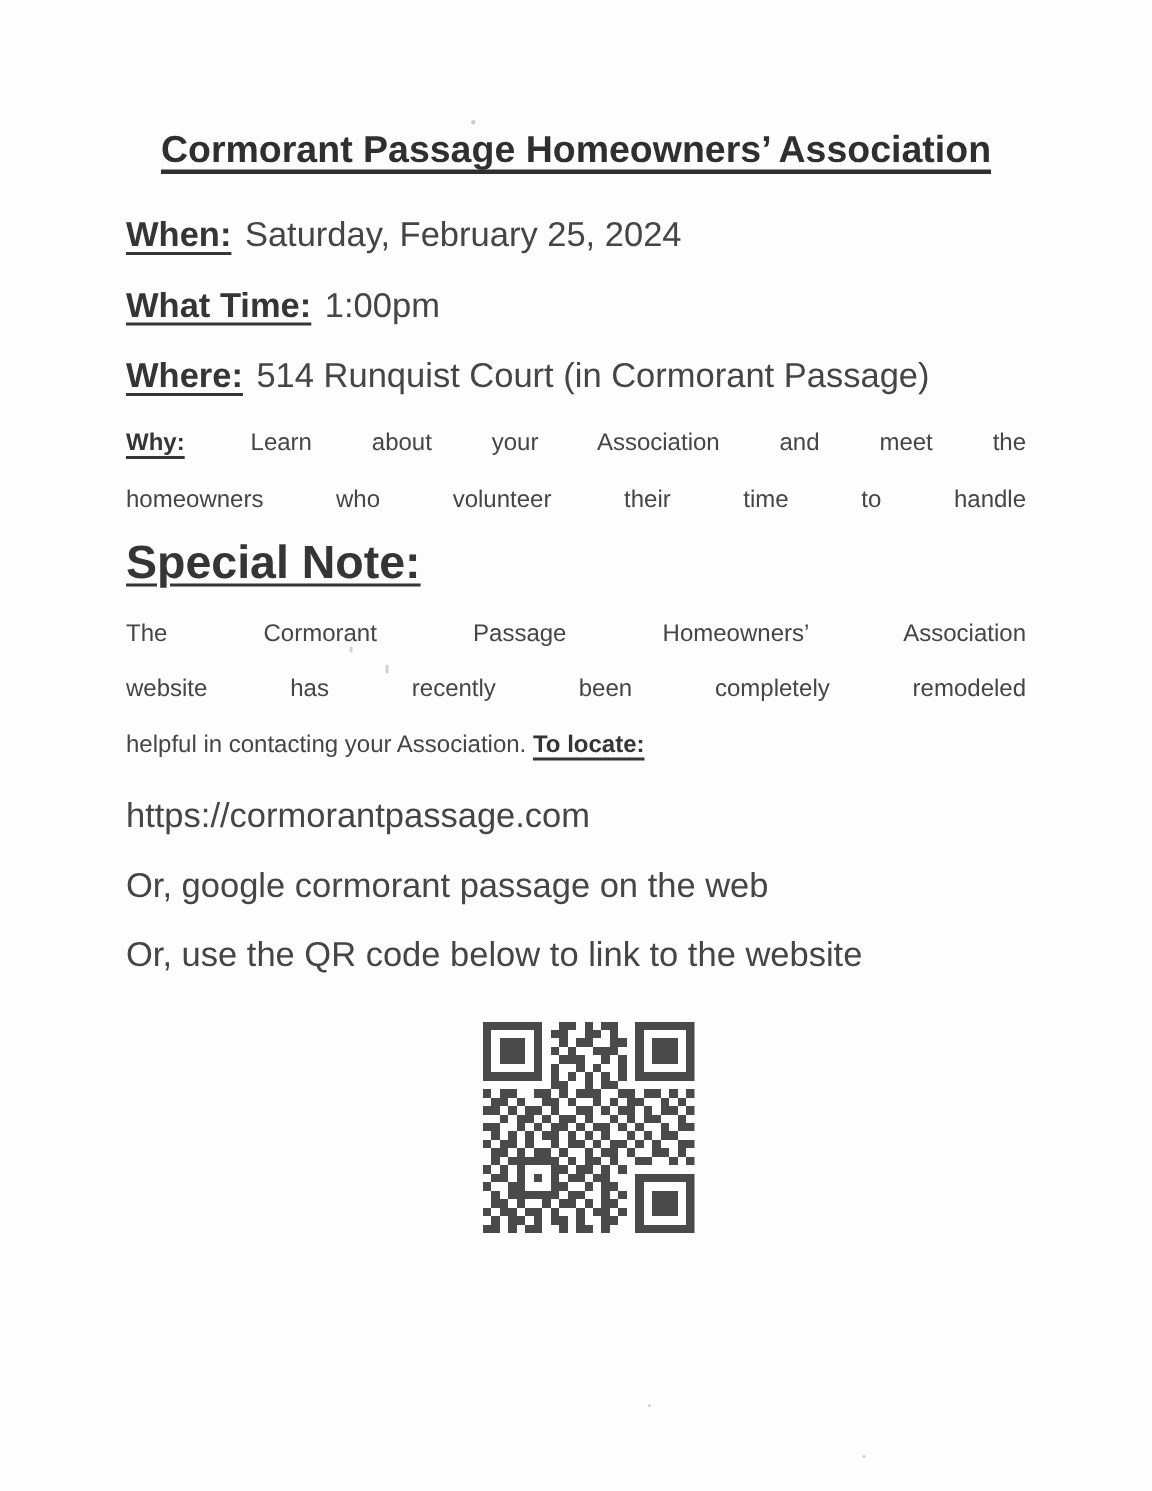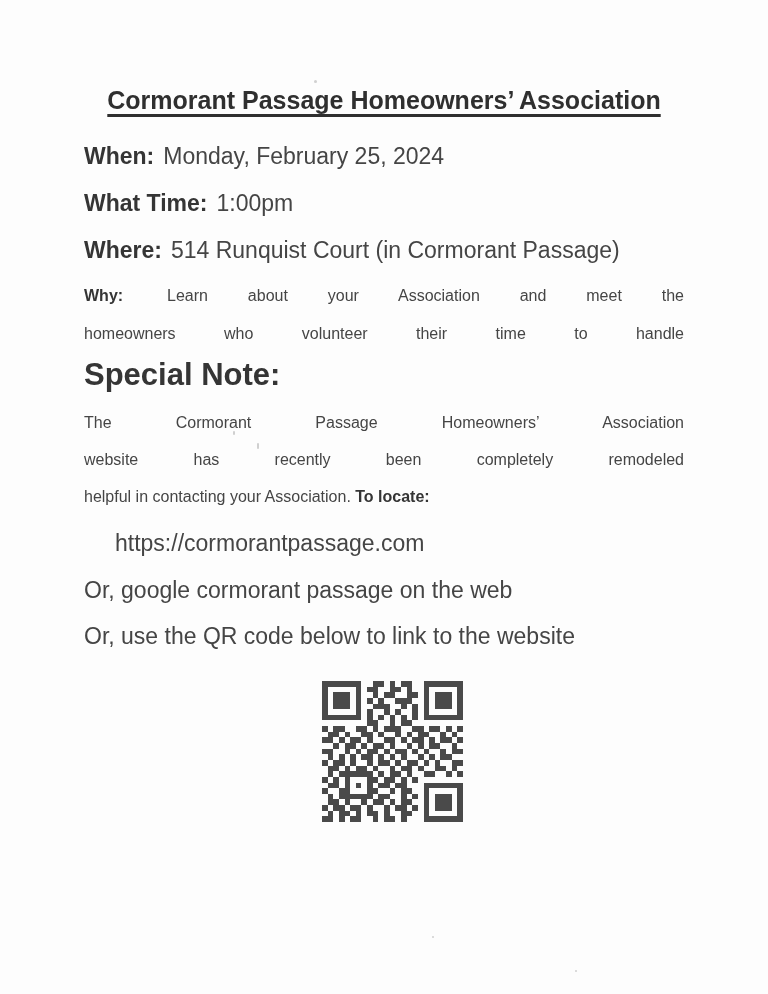--- a/index.html
+++ b/index.html
@@ -31,20 +31,21 @@
     margin:17px 0 0 0;
     font-size:23px;
     line-height:30px;
     white-space:nowrap;
   }
   .info-line.first{margin-top:25px;}
 
   .label{
     font-weight:700;
     color:#353535;
+    text-decoration:underline;
     text-decoration-thickness:2px;
     text-underline-offset:4px;
   }
   .info-line .label{margin-right:9px;}
 
   .para{
     margin-top:12px;
     font-size:16px;
     line-height:38px;
   }
@@ -64,21 +65,21 @@
     font-size:31px;
     line-height:30px;
   }
 
   .plain-line{
     margin:17px 0 0 0;
     font-size:23px;
     line-height:30px;
     white-space:nowrap;
   }
-  .plain-line.url{margin-top:13px;margin-left:31px;}
+  .plain-line.url{margin-top:13px;}
   .plain-line.qr-hint{margin-top:16px;}
 
   .qr-wrap{
     margin:30px 0 0 238px;
     width:141px;height:141px;
   }
   .qr-wrap svg{display:block;width:141px;height:141px;}
 
   .speck{
     position:absolute;
@@ -88,21 +89,21 @@
   }
 </style>
 </head>
 <body>
 
 <div class="page">
   <div class="content">
 
     <h1 class="title">Cormorant Passage Homeowners’ Association</h1>
 
-    <p class="info-line first"><span class="label">When:</span><span>Monday, February 25, 2024</span></p>
+    <p class="info-line first"><span class="label">When:</span><span>Saturday, February 25, 2024</span></p>
 
     <p class="info-line"><span class="label">What Time:</span><span>1:00pm</span></p>
 
     <p class="info-line"><span class="label">Where:</span><span>514 Runquist Court (in Cormorant Passage)</span></p>
 
     <div class="para">
       <div class="jline stretch"><span class="label">Why:</span> <span>Learn about your Association and meet the</span></div>
       <div class="jline stretch">homeowners who volunteer their time to handle</div>
     </div>
 

